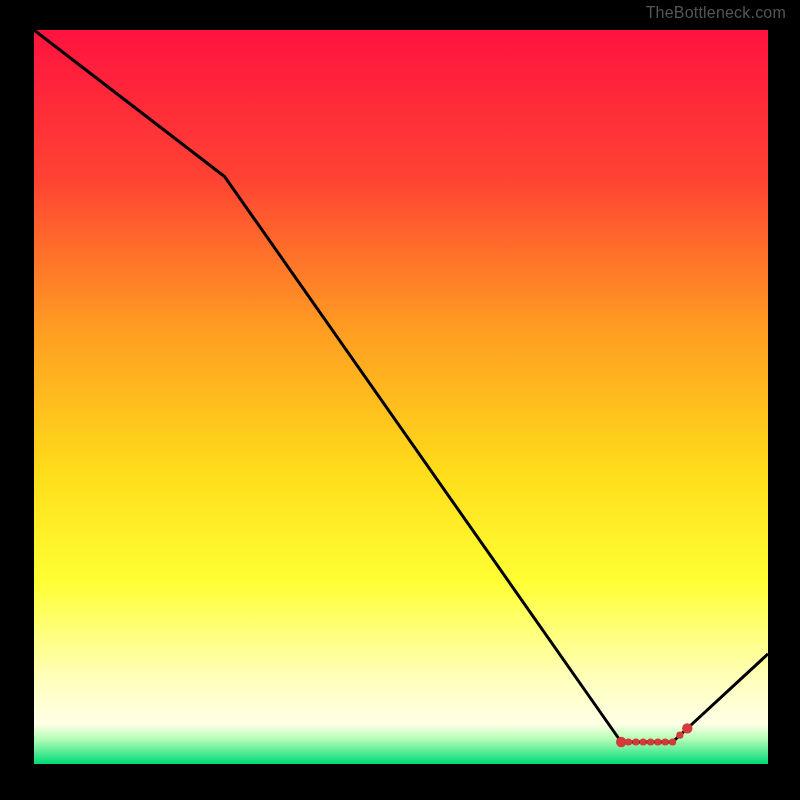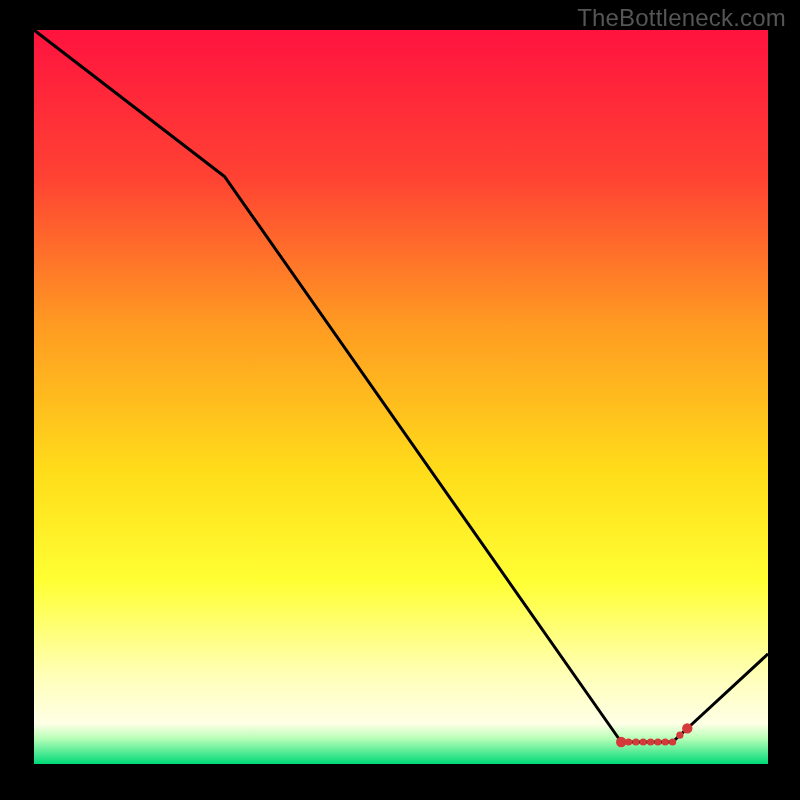--- a/index.html
+++ b/index.html
@@ -14,21 +14,21 @@
   .wrap {
     position: relative;
     width: 800px;
     height: 800px;
   }
   .watermark {
     position: absolute;
     top: 4px;
     right: 14px;
     color: #555;
-    font-size: 24px;
+    font-size: 16px;
     font-weight: 400;
     letter-spacing: 0.2px;
     font-family: Arial, sans-serif;
     z-index: 5;
   }
   svg.chart {
     position: absolute;
     left: 0;
     top: 0;
   }

